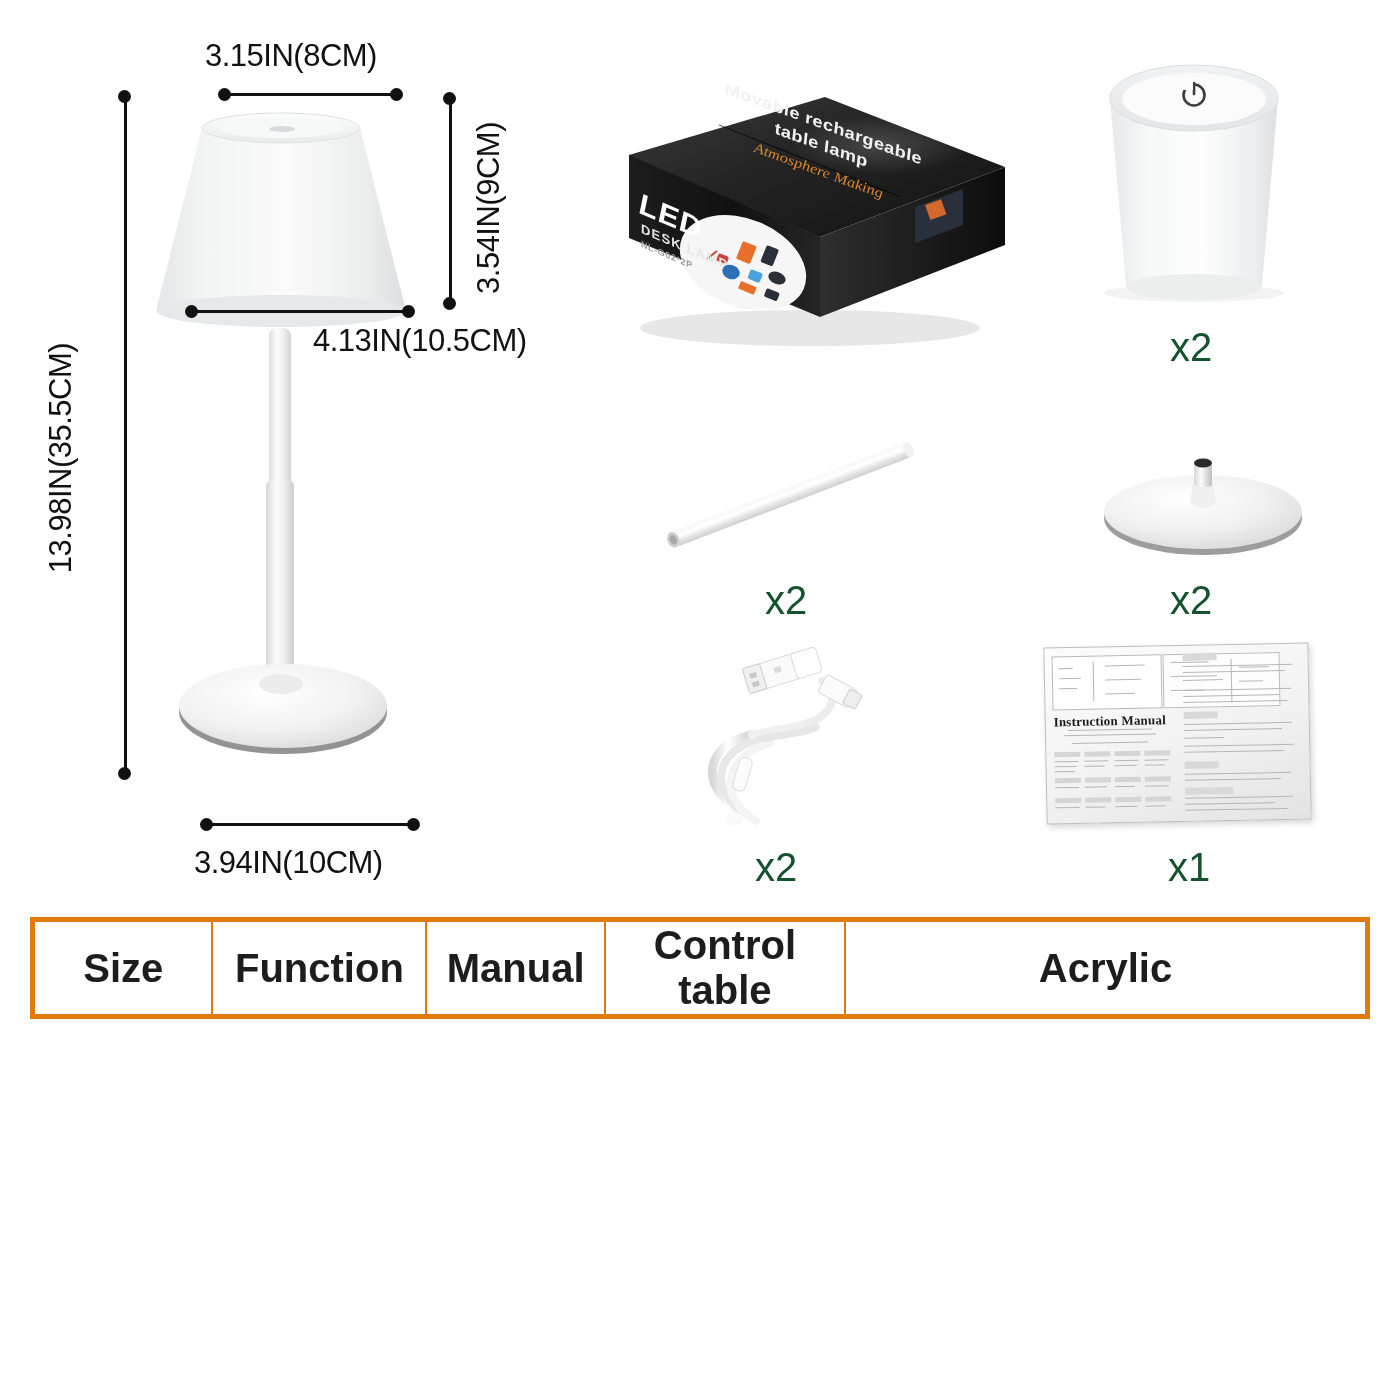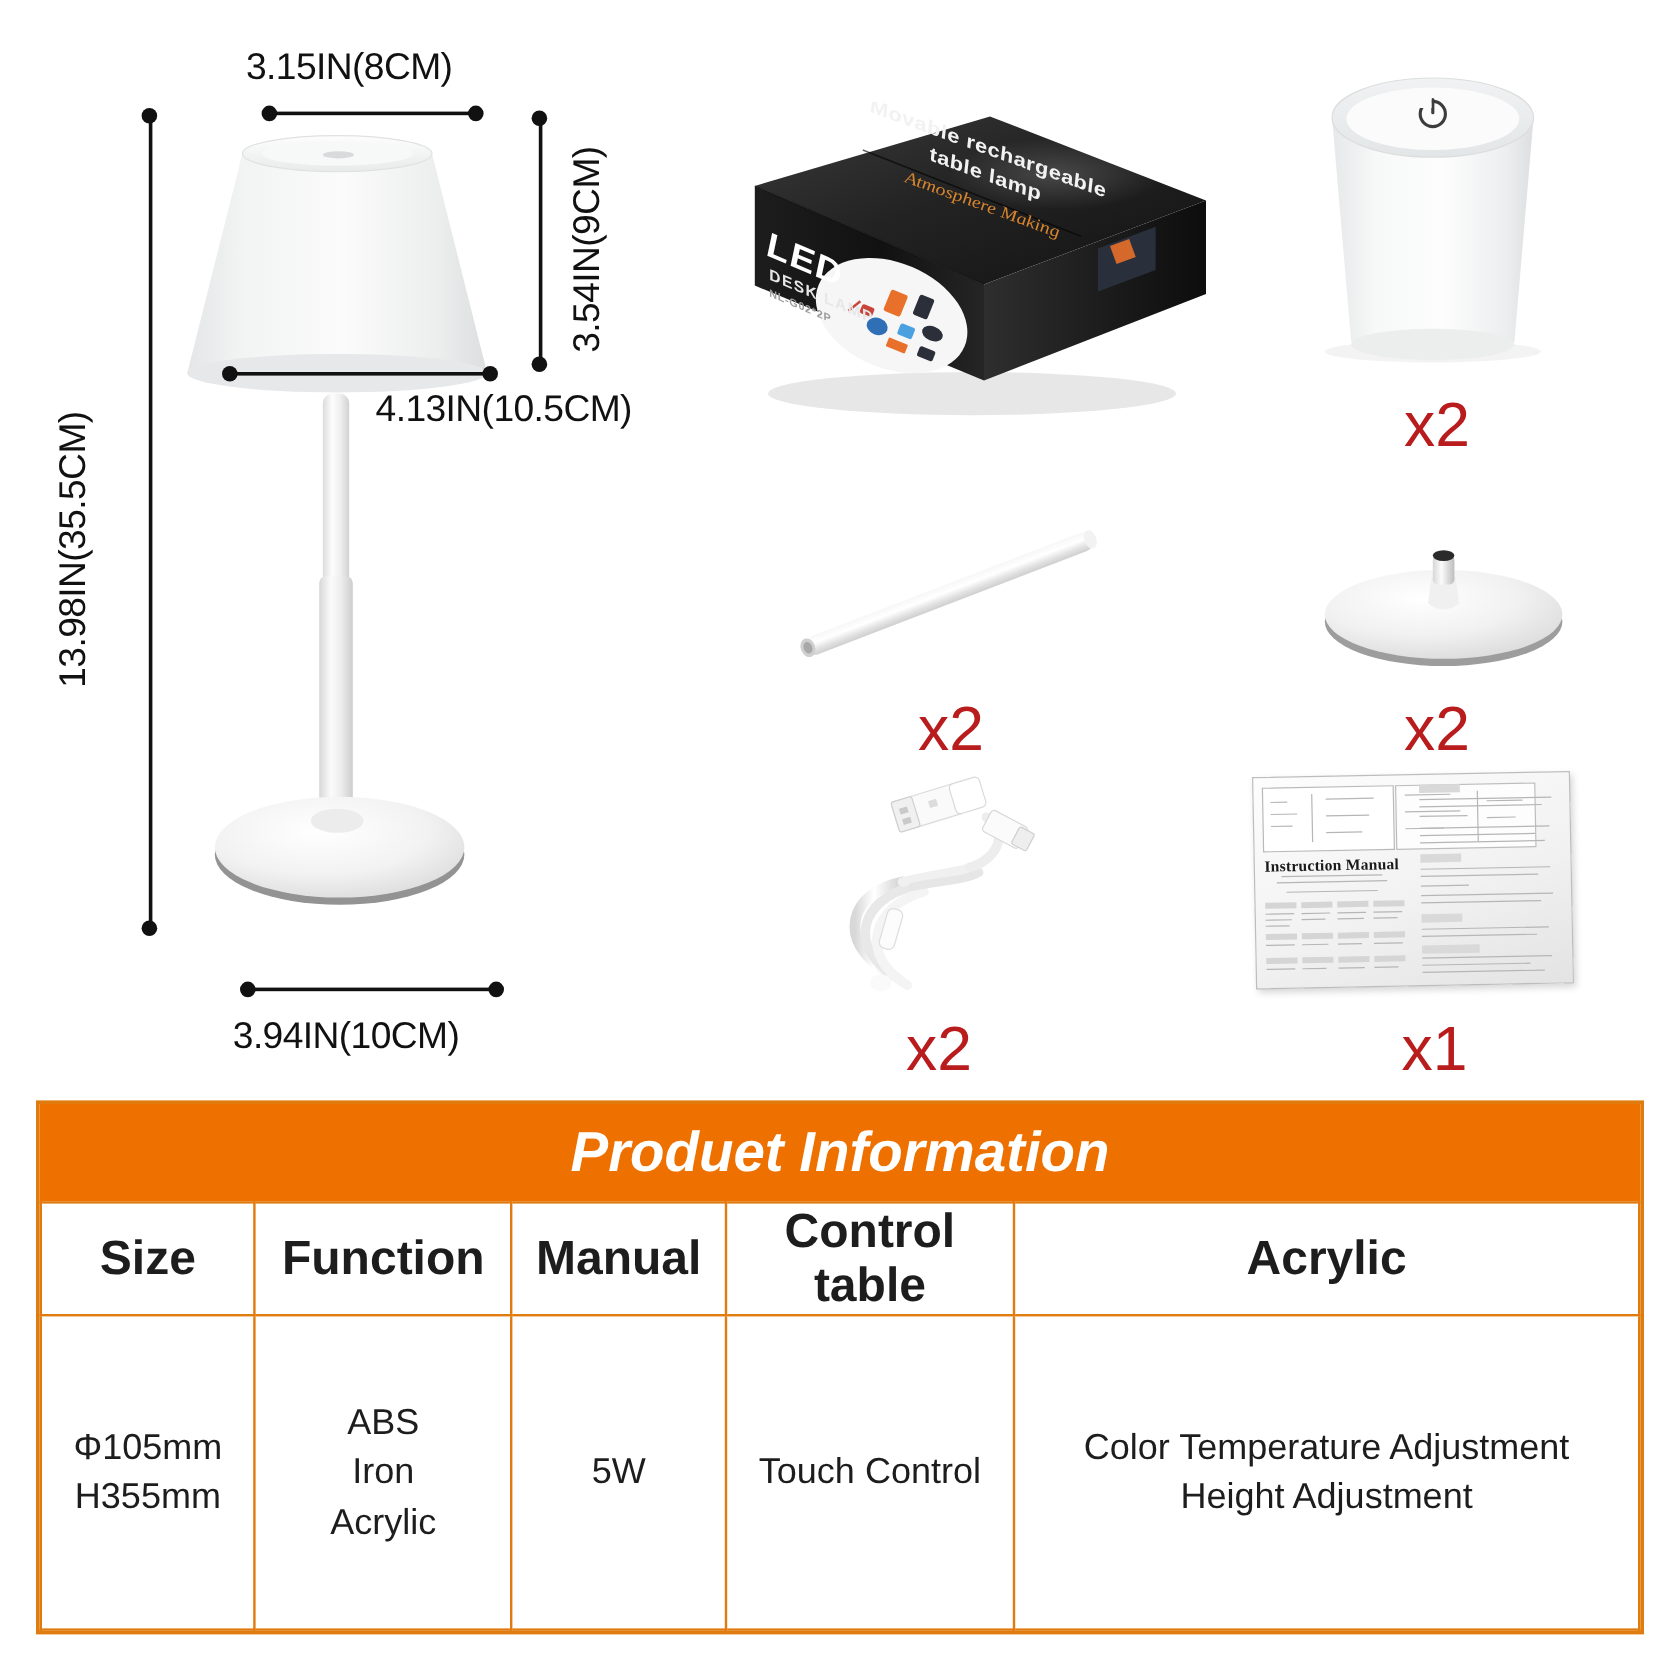--- a/index.html
+++ b/index.html
@@ -16,22 +16,22 @@
   .abs{position:absolute;}
   .dimtext{
     font-family:"Liberation Sans", sans-serif;
     color:#111;
     font-size:30px;
     letter-spacing:-0.5px;
     white-space:nowrap;
   }
   .qty{
     font-family:"Liberation Sans", sans-serif;
-    color:#b91c1c;
-    font-size:52px;
+    color:#14532d;
+    font-size:40px;
     white-space:nowrap;
   }
 
   
   .hline{height:3px;background:#111;position:absolute;}
   .vline{width:3px;background:#111;position:absolute;}
   .dot{width:13px;height:13px;border-radius:50%;background:#111;position:absolute;}
 
   
   .table-wrap{
@@ -440,38 +440,26 @@
     <div class="mline" style="left:138px;top:128px;width:106px;"></div>
     <div class="mline" style="left:138px;top:134px;width:96px;"></div>
     <div class="mblock" style="left:138px;top:142px;width:48px;"></div>
     <div class="mline" style="left:138px;top:152px;width:108px;"></div>
     <div class="mline" style="left:138px;top:158px;width:90px;"></div>
     <div class="mline" style="left:138px;top:164px;width:102px;"></div>
   </div>
   <div class="abs qty" style="left:1168px;top:845px;">x1</div>
 
   <div class="table-wrap">
-    <div class="table-title">Produet Information</div>
     <table class="spec">
       <tbody>
           <tr class="hdr">
         <td class="c1">Size</td>
         <td class="c2">Function</td>
         <td class="c3">Manual</td>
         <td class="c4">Control table</td>
         <td class="c5">Acrylic</td>
       </tr>
-      <tr class="body">
-        <td class="c1" style="white-space:pre-line;">Φ105mm
-H355mm</td>
-        <td class="c2" style="white-space:pre-line;">ABS
-Iron
-Acrylic</td>
-        <td class="c3">5W</td>
-        <td class="c4">Touch Control</td>
-        <td class="c5" style="white-space:pre-line;">Color Temperature Adjustment
-Height Adjustment</td>
-      </tr>
     </tbody>
       </table>
   </div>
 
 </div>
 
 </body></html>

